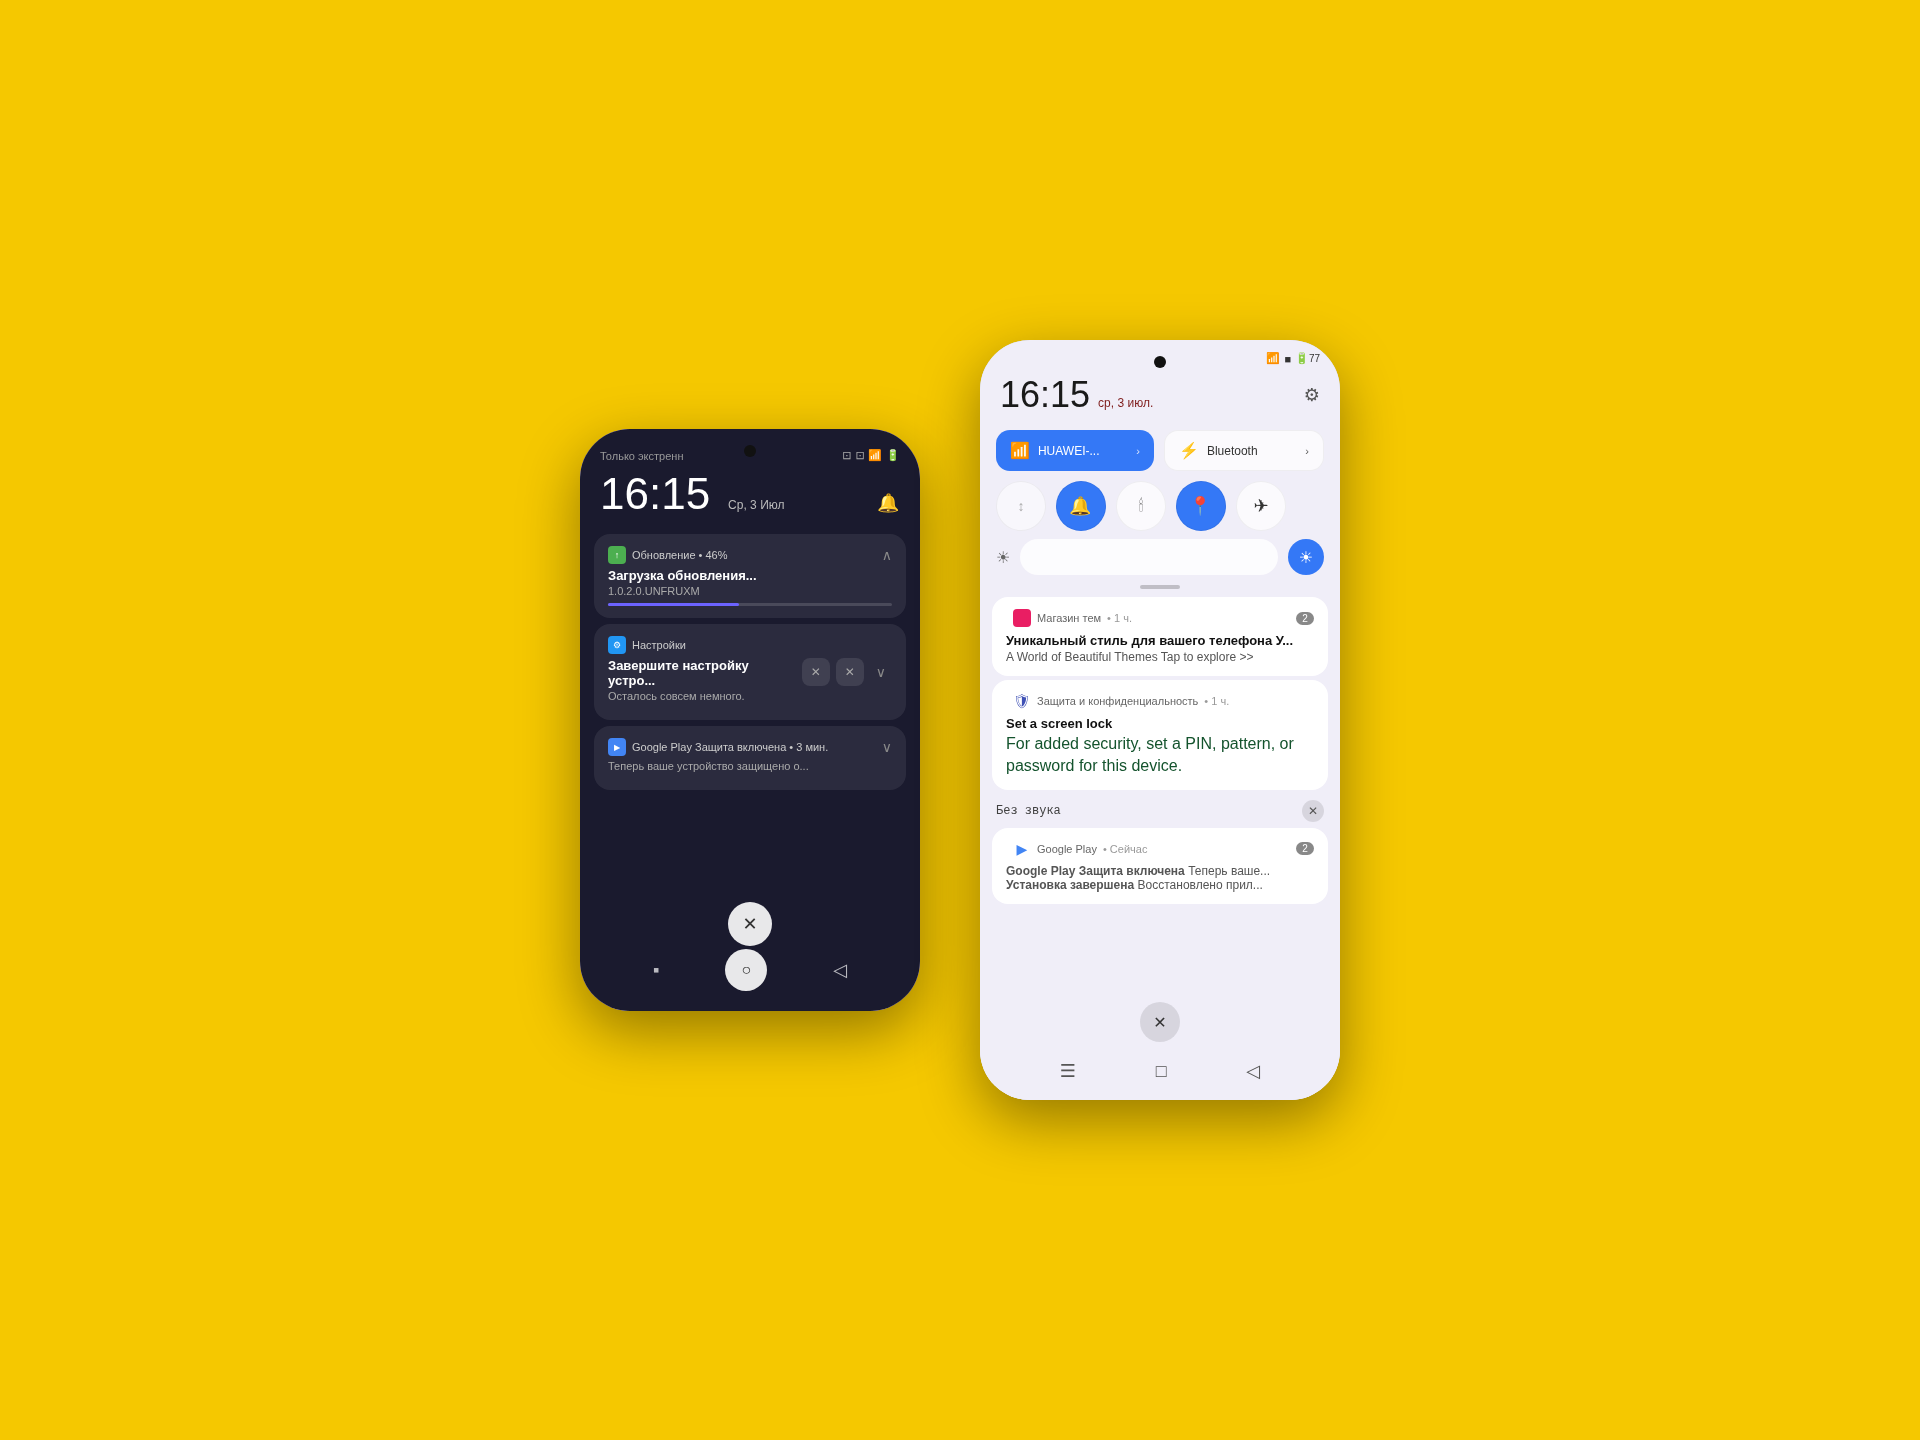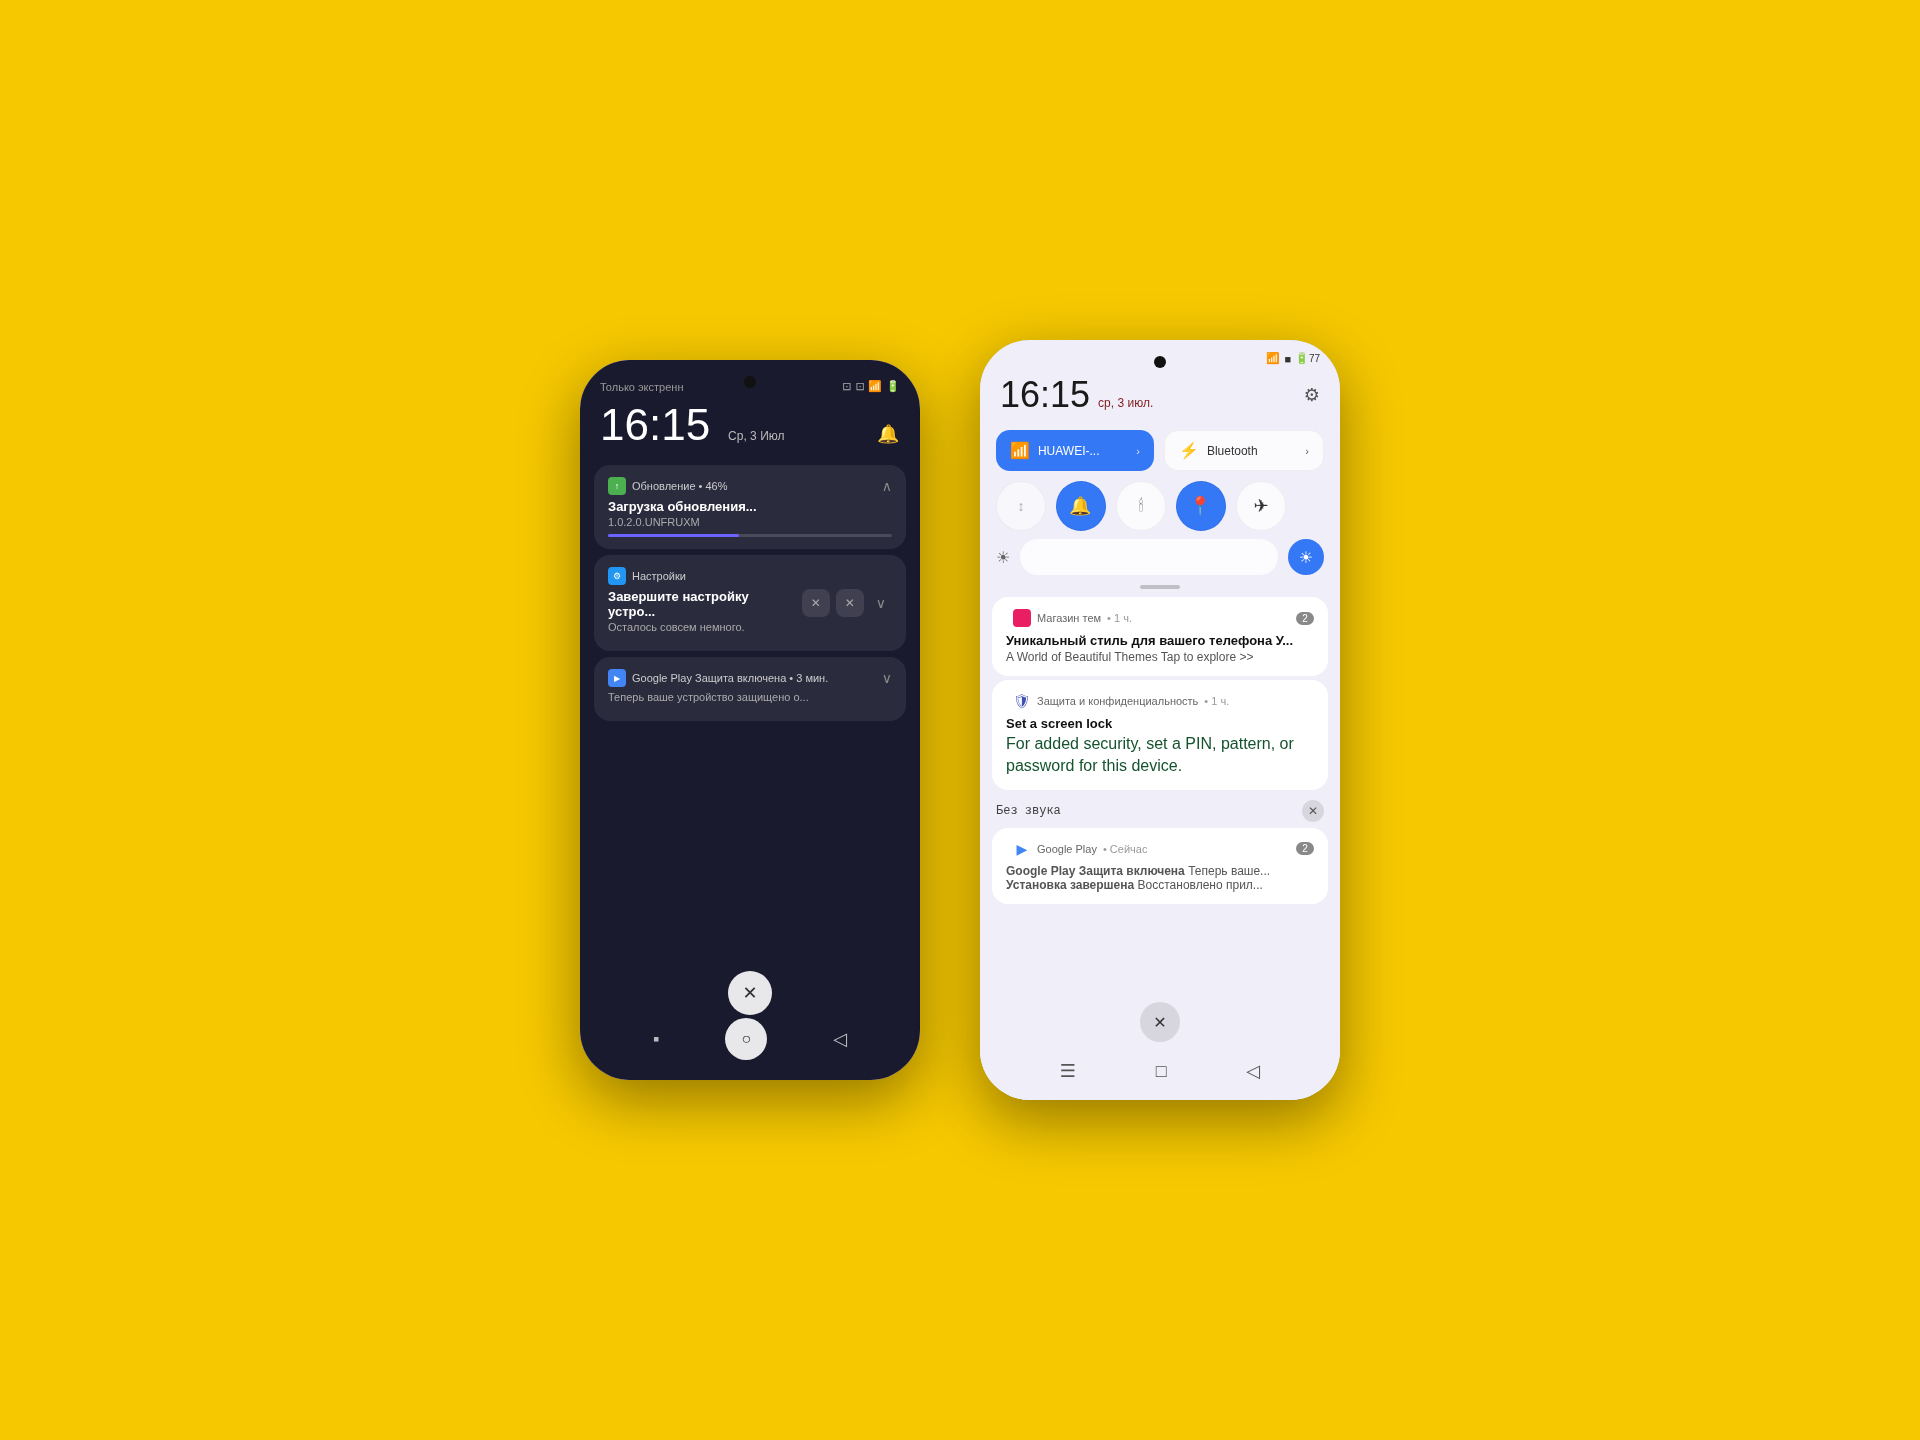--- a/index.html
+++ b/index.html
@@ -19,21 +19,21 @@
     .phone {
       border-radius: 50px;
       overflow: hidden;
       position: relative;
       box-shadow: 0 20px 60px rgba(0,0,0,0.4), inset 0 0 0 2px #ccc;
     }
 
     
     .phone-left {
       width: 340px;
-      height: 720px;
+      height: 582px;
       background: #4c1d95;
     }
 
     .phone-left .phone-screen {
       width: 100%;
       height: 100%;
       background: #1a1a2e;
       border-radius: 48px;
       overflow: hidden;
       position: relative;

